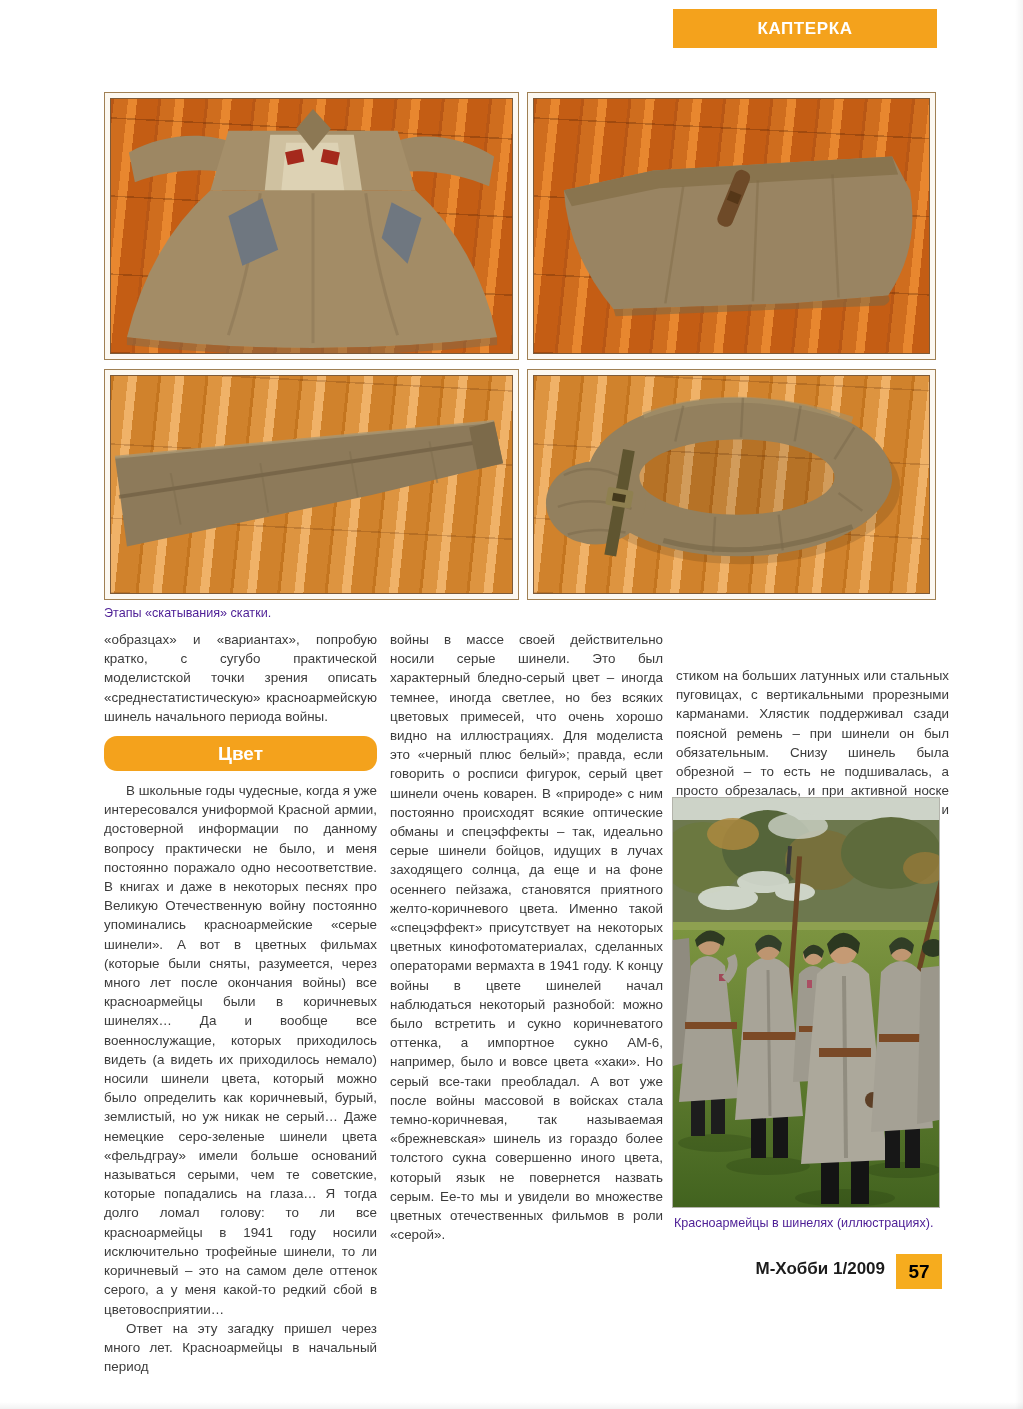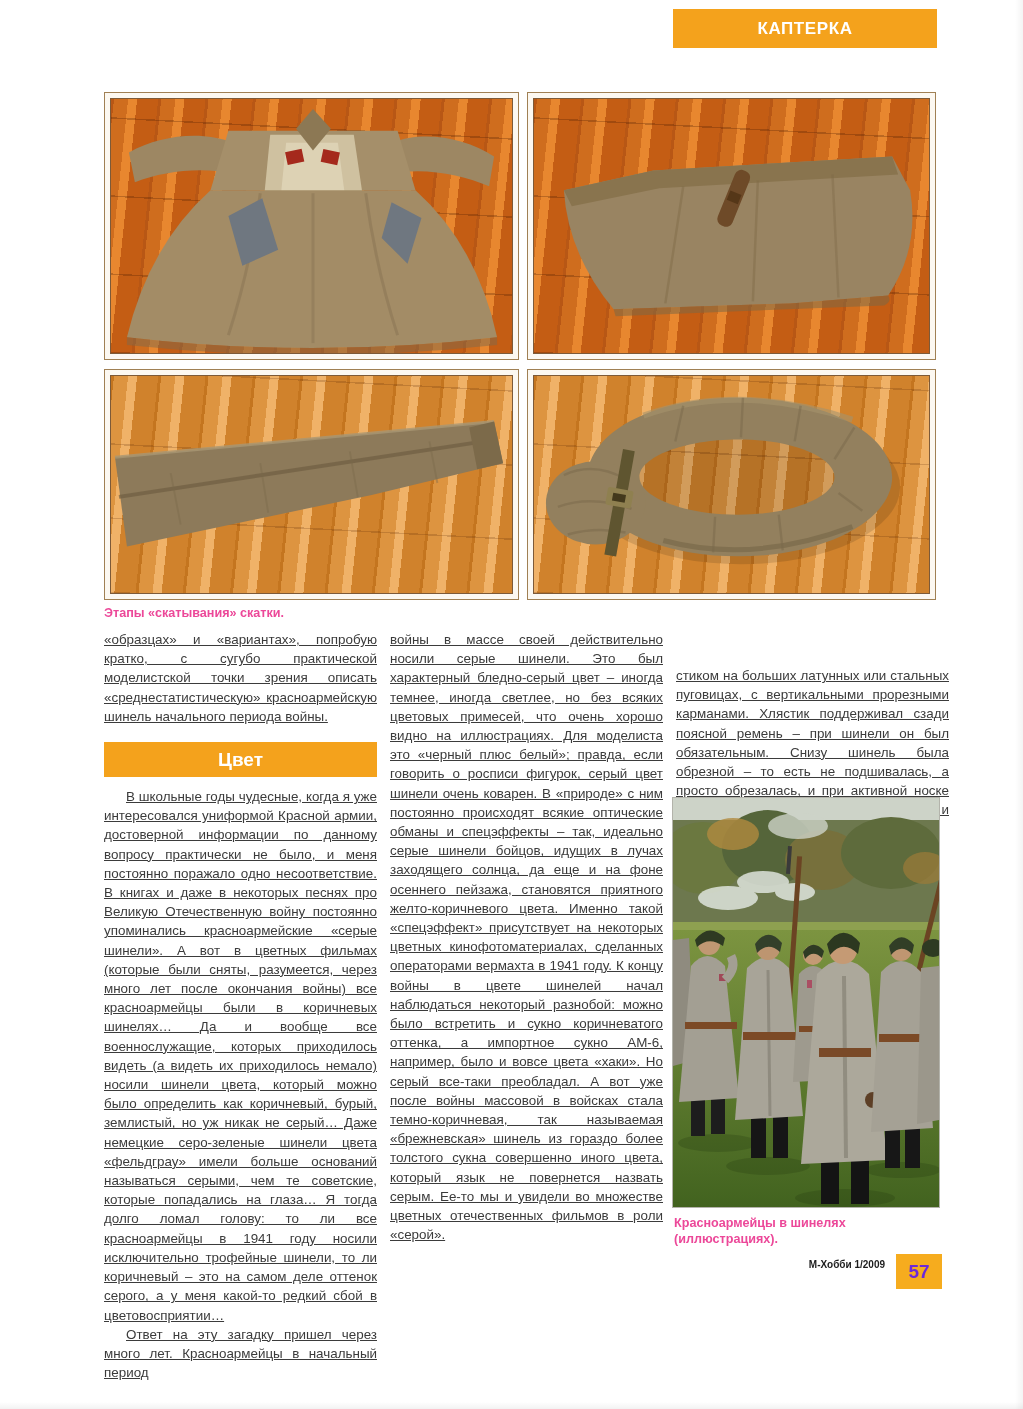--- a/index.html
+++ b/index.html
@@ -36,56 +36,57 @@
       repeating-linear-gradient(96deg,#b85715 0 3px,#cf6d1e 3px 17px,#e8872f 17px 26px,#c45d14 26px 47px);
   }
   .wood-light{
     background:
       repeating-linear-gradient(3deg, rgba(90,40,5,.22) 0 1.5px, rgba(0,0,0,0) 1.5px 74px),
       repeating-linear-gradient(96deg,#c4751f 0 3px,#dd9440 3px 17px,#f0b268 17px 26px,#d0822c 26px 47px);
   }
 
   
   .caption{
-    position:absolute;font-weight:700;font-size:12.6px;color:#ec4899;line-height:16px;
+    position:absolute;font-weight:400;font-size:12.6px;color:#4c1d95;line-height:16px;
   }
   #stage-caption{left:104px;top:605px;width:420px;}
   #reenactors-caption{left:674px;top:1215px;width:268px;}
 
   
   .col{
     position:absolute;top:630px;width:273px;
     font-size:13.4px;line-height:19.2px;text-align:justify;color:#3b3b3b;
   }
   #col1{left:104px;}
   #col2{left:390px;}
   #col3{left:676px;margin-top:36px;}
-  .col p{margin:0;text-decoration:underline;}
+  .col p{margin:0;}
   .indent{text-indent:22px;}
   .bar{
     height:35px;background:#F4A21C;color:#fff;font-weight:700;font-size:19px;
-    display:flex;align-items:center;justify-content:center;margin:16px 0 10px;
+    display:flex;align-items:center;justify-content:center;margin:10px 0 10px;
     text-align:center;
+    border-radius:13px;
   }
 
   
   #photo5{
     position:absolute;left:672px;top:797px;width:266px;height:409px;
     border:1px solid #b3b3ab;overflow:hidden;background:#cdd3c8;
   }
   #photo5 svg{position:absolute;left:0;top:0;width:100%;height:100%;display:block;}
 
   
   #footer-issue{
     position:absolute;left:640px;top:1259px;width:245px;text-align:right;
-    font-weight:700;font-size:10px;color:#1c1c1c;
+    font-weight:700;font-size:17px;color:#1c1c1c;
   }
   #page-badge{
     position:absolute;left:896px;top:1254px;width:46px;height:35px;
-    background:#F6AC1E;color:#6d28d9;font-weight:700;font-size:19px;
+    background:#F6AC1E;color:#000000;font-weight:700;font-size:19px;
     display:flex;align-items:center;justify-content:center;
   }
 </style>
 </head>
 <body>
 
 <div class="kapterka">КАПТЕРКА</div>
 
 <div class="photo" id="photo1">
   <div class="photo-inner wood-dark">

